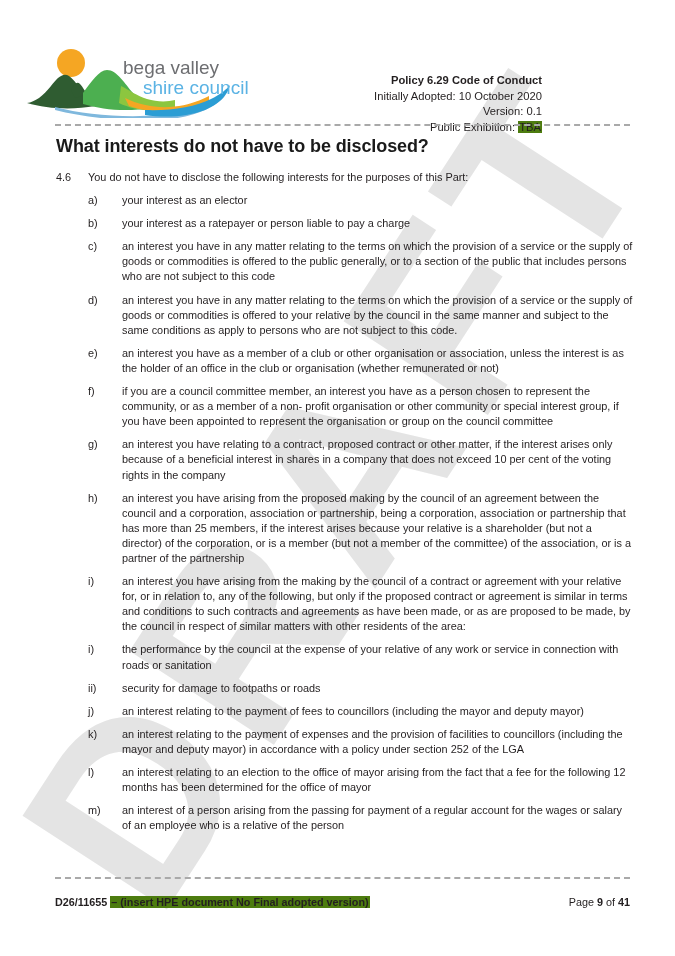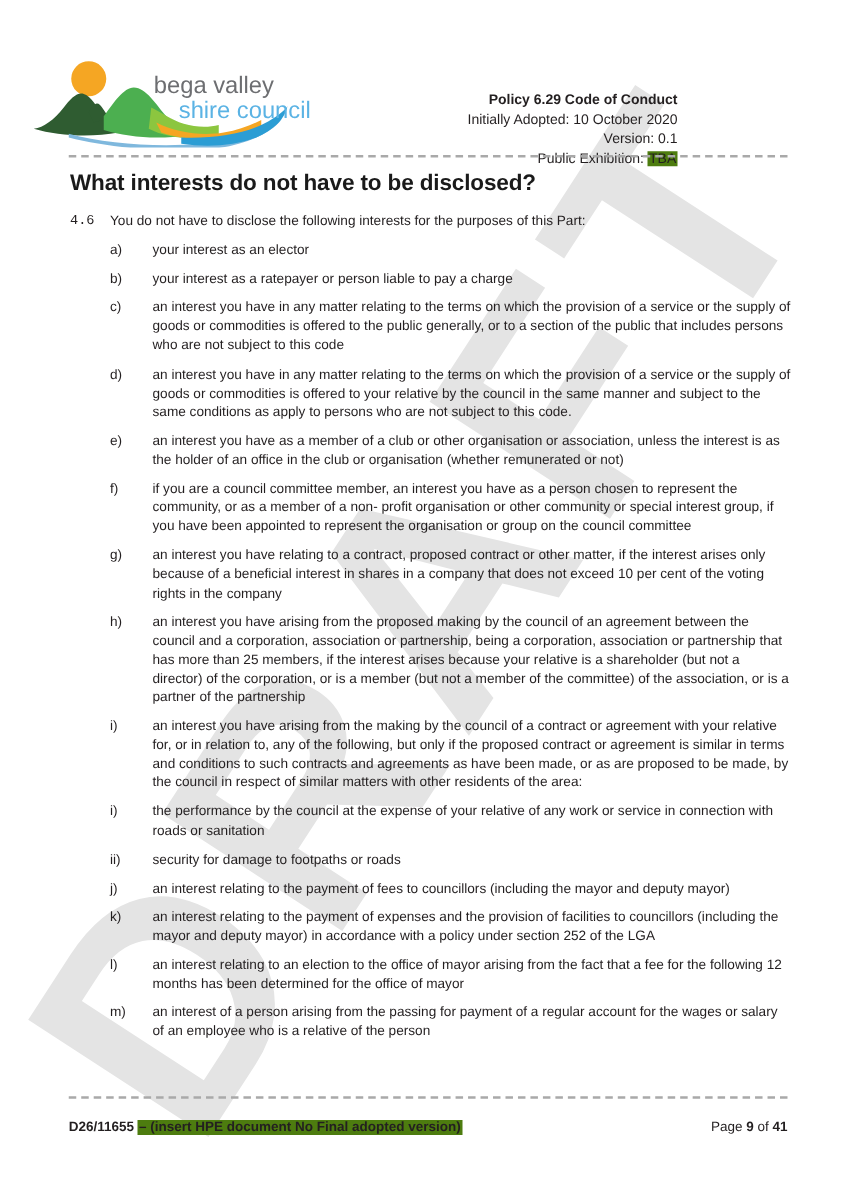--- a/index.html
+++ b/index.html
@@ -120,21 +120,20 @@
     font-size: 10.9px;
     line-height: 15.1px;
     text-align: left;
   }
   .clause .num {
     position: absolute;
     left: 56px;
     top: 0;
     width: 30px;
     font-size: 10.9px;
-    font-family: Liberation Mono, monospace;
   }
 
   ol.lvl-a, ol.lvl-i {
     list-style: none;
     margin: 0;
     padding: 0;
   }
   li.item {
     position: relative;
     padding-left: 122px;

